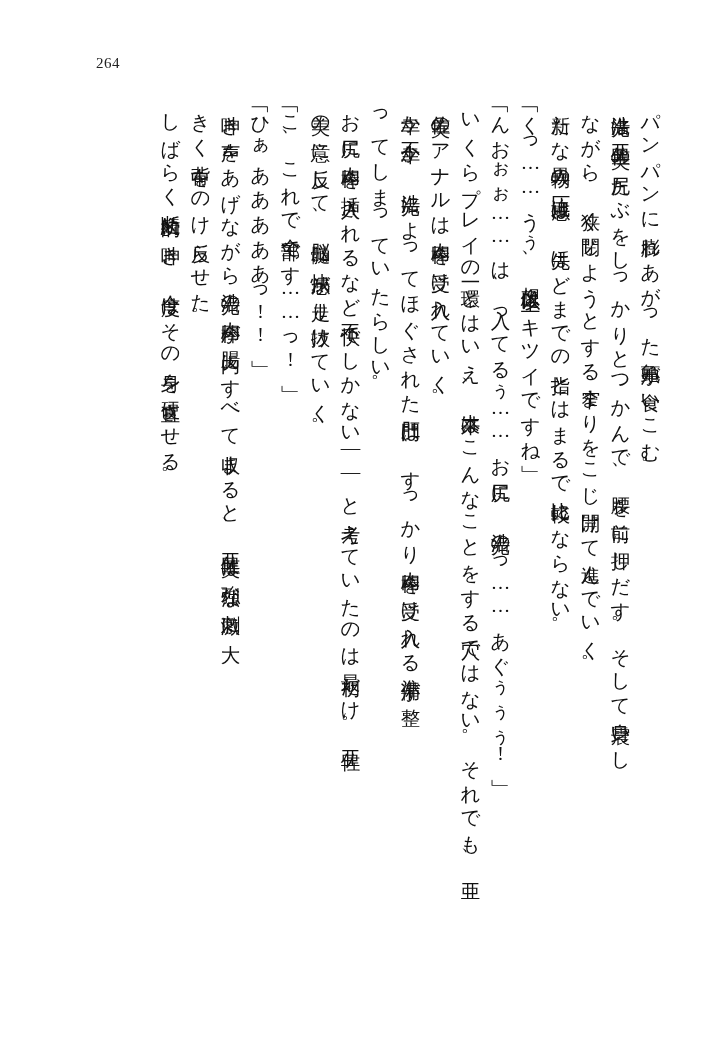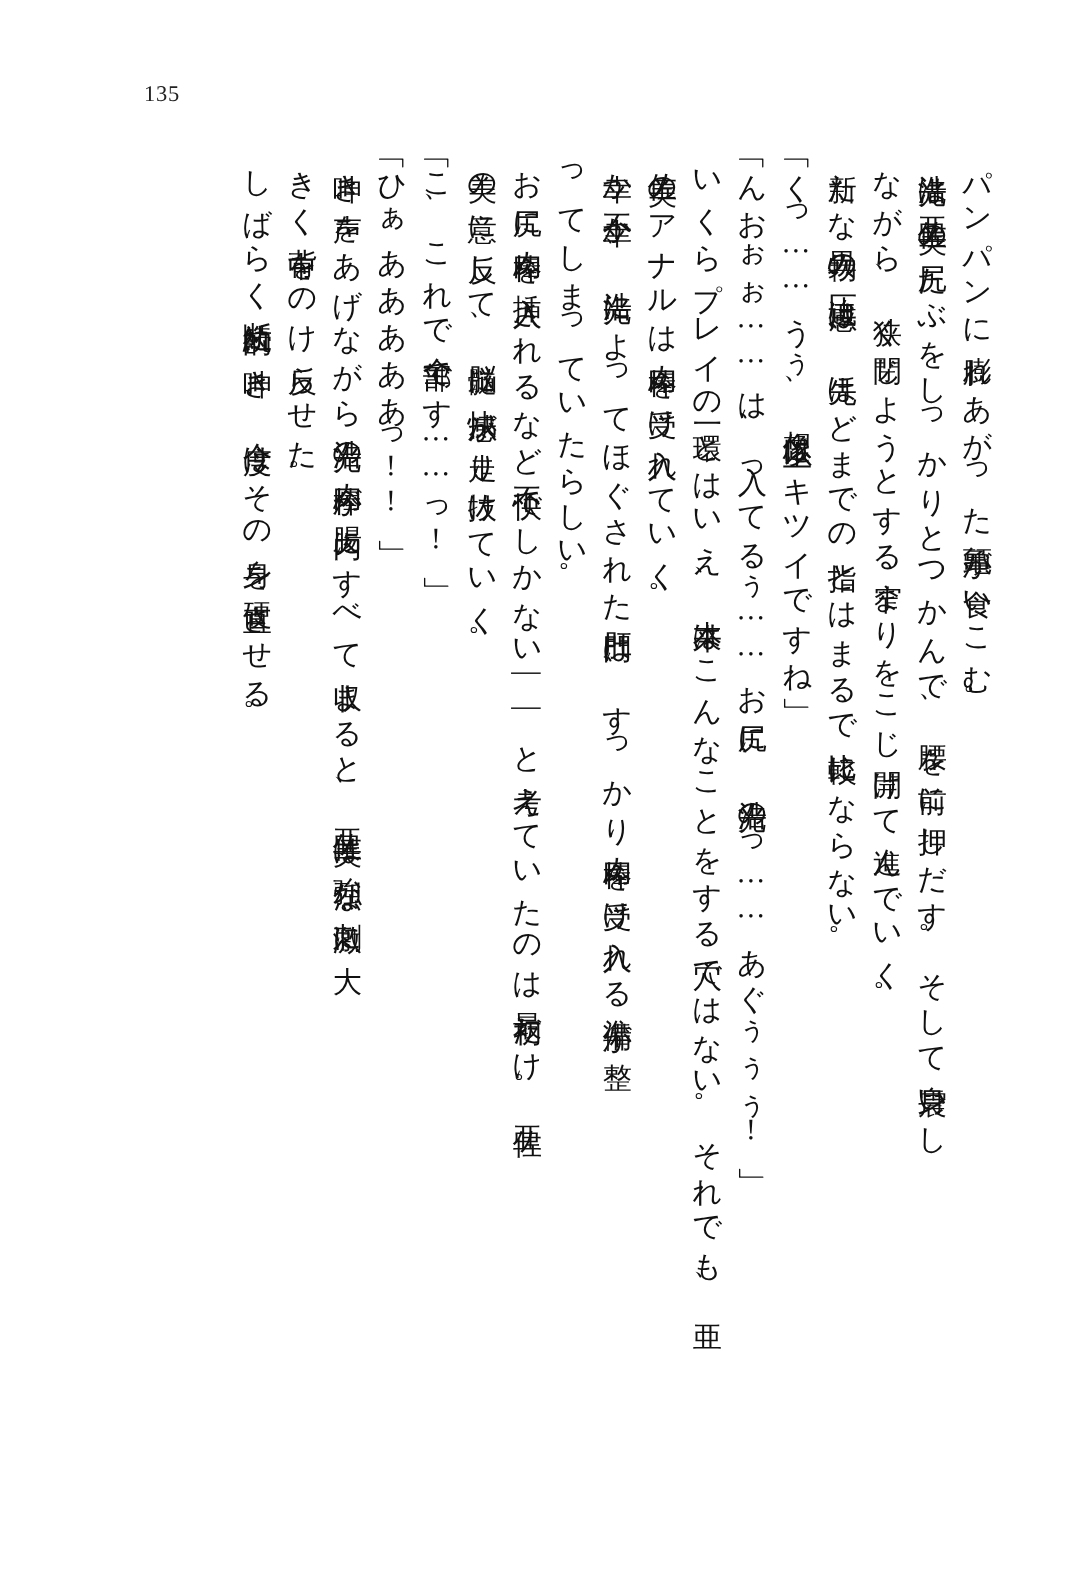--- a/index.html
+++ b/index.html
@@ -49,21 +49,21 @@
     flex: 0 0 30px;
     white-space: pre;
     color: #111;
   }
 </style>
 </head>
 <body>
 
 <div class="page">
 
-  <div class="page-number">135</div>
+  <div class="page-number">264</div>
 
   <div class="body-text">
       <div class="vline">パンパンに膨れあがった亀頭が食いこむ。</div>
       <div class="vline">浩光は亜佐美の尻たぶをしっかりとつかんで、腰を前に押しだす。そして身震いし</div>
       <div class="vline">ながら、狭く閉じようとする窄まりをこじ開けて進んでいく。</div>
       <div class="vline">新たな異物の圧迫感は、先ほどまでの指とはまるで比較にならない。</div>
       <div class="vline">「くっ……うぅ、想像以上にキツイですね」</div>
       <div class="vline">「んおぉぉ……は、入ってるぅ……お尻に、浩光のっ……あぐぅぅぅ!」</div>
       <div class="vline">いくらプレイの一環とはいえ、本来はこんなことをする穴ではない。それでも、亜</div>
       <div class="vline">佐美のアナルは肉棒を受け入れていく。</div>

